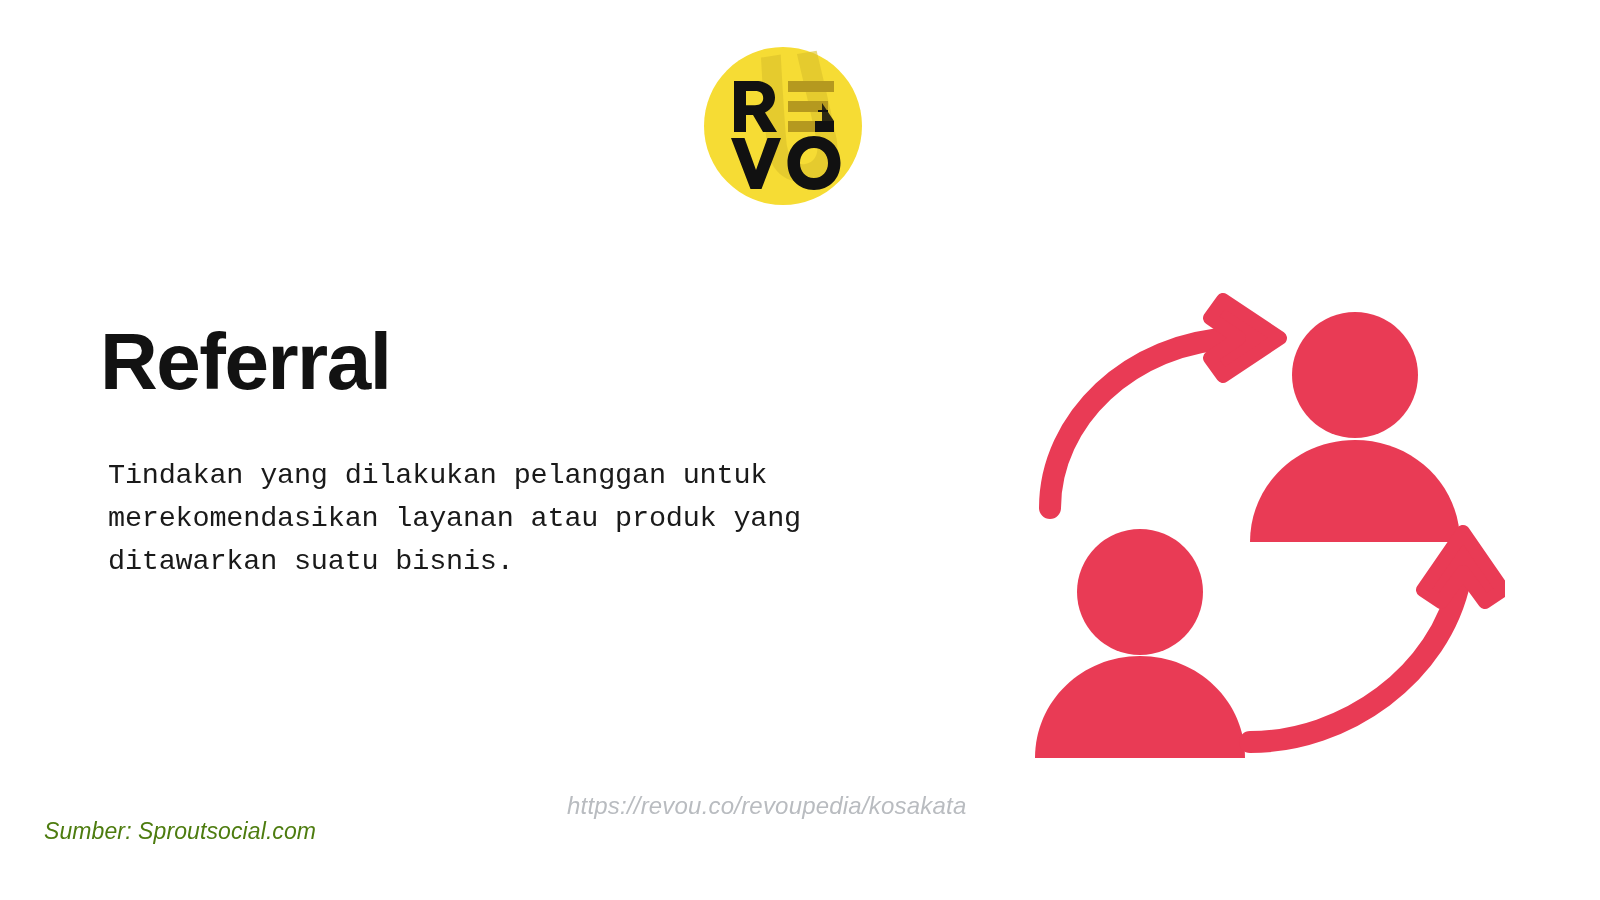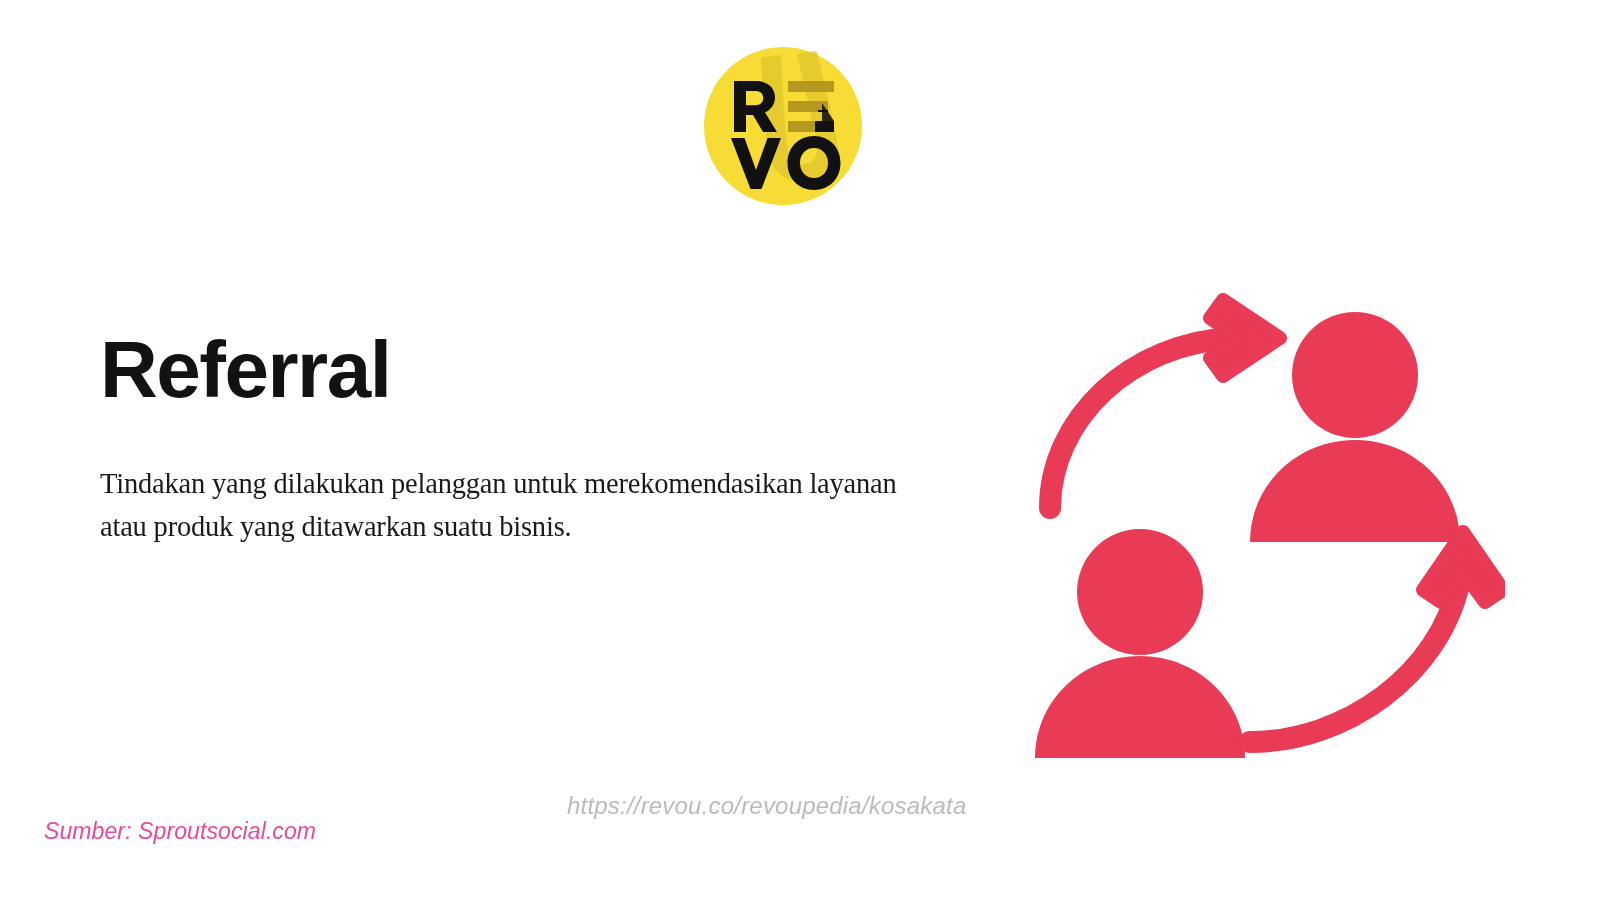--- a/index.html
+++ b/index.html
@@ -28,41 +28,41 @@
     top: 47px;
     width: 158px;
     height: 158px;
   }
   .logo-svg { display: block; }
 
   
   .text-block {
     position: absolute;
     left: 100px;
-    top: 330px;
+    top: 322px;
     width: 820px;
   }
   .page-title {
     font-family: "Liberation Sans", sans-serif;
     font-size: 80px;
     font-weight: 700;
     letter-spacing: -1.5px;
     color: #121212;
     line-height: 1.0;
     margin: 0 0 52px 0;
     white-space: nowrap;
   }
   .page-body {
-    font-family: Liberation Serif, serif;
+    font-family: Liberation Mono, monospace;
     font-size: 28.5px;
     font-weight: 400;
     color: #1a1a1a;
     line-height: 43px;
     letter-spacing: -0.2px;
-    margin: 0;
+    margin: 8px;
     max-width: 800px;
   }
 
   
   .illustration {
     position: absolute;
     left: 995px;
     top: 280px;
     width: 510px;
     height: 490px;
@@ -84,21 +84,21 @@
   }
   .source-text {
     position: absolute;
     left: 44px;
     top: 818px;
     font-family: "Liberation Sans", sans-serif;
     font-style: italic;
     font-size: 23px;
     font-weight: 400;
     letter-spacing: 0.1px;
-    color: #ec4899;
+    color: #4d7c0f;
     white-space: nowrap;
   }
 </style>
 </head>
 <body>
 
 <div class="slide">
 
   <div class="logo-wrap">
     <svg class="logo-svg" width="158" height="158" viewBox="0 0 158 158" xmlns="http://www.w3.org/2000/svg">

